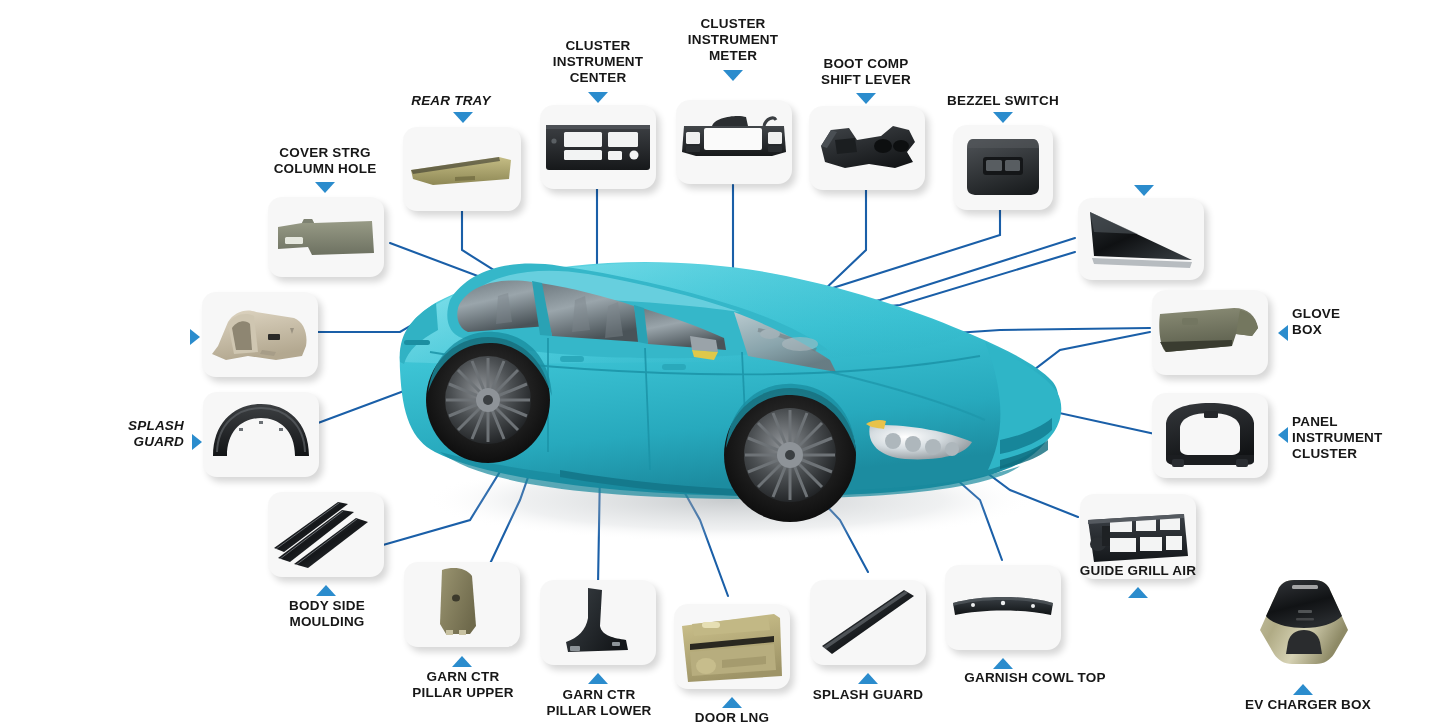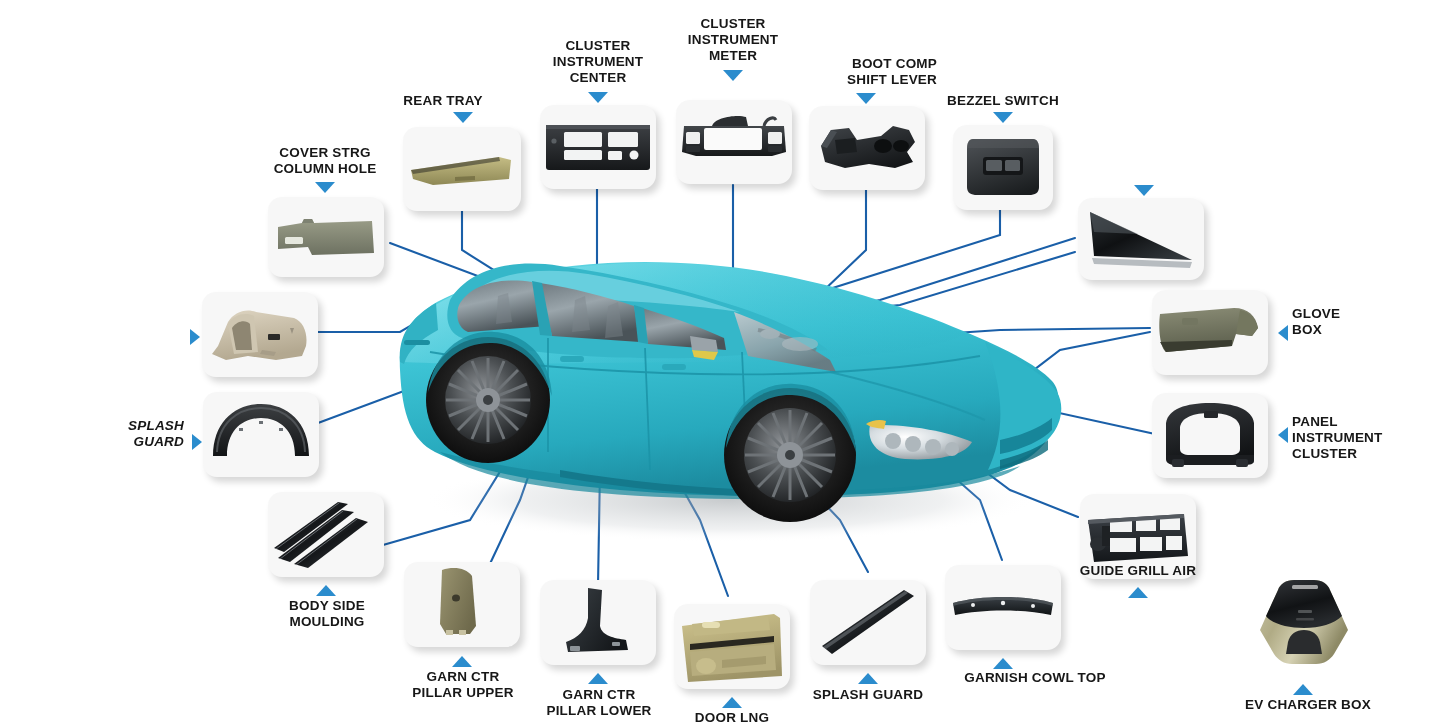--- a/index.html
+++ b/index.html
@@ -312,21 +312,21 @@
         <stop offset="0%" stop-color="#9a9d88"></stop>
             <stop offset="100%" stop-color="#6d7161"></stop>
           </linearGradient>
         </defs>
       <path d="M10 30 L34 26 L36 22 L44 22 L46 26 L104 24 L106 56 L44 58 L40 50 L10 52 Z" fill="url(#g1)"></path>
       <rect x="17" y="40" width="18" height="7" rx="1.5" fill="#e6e8df"></rect>
       <path d="M34 26 L36 22 L44 22 L46 26 Z" fill="#7e8272"></path>
     </svg>
   </div>
 
-  <div class="label" style="left:380px;top:93px;width:126px;">REAR TRAY</div>
+  <div class="label" style="left:388px;top:93px;width:126px;font-style:italic;">REAR TRAY</div>
   <div class="tri down" style="left:453px;top:112px;"></div>
   <div class="card" style="left:403px;top:127px;width:118px;height:84px;">
     <svg class="art" viewBox="0 0 118 84">
       <defs>
           <linearGradient id="g2" x1="0" y1="0" x2="0" y2="1">
         <stop offset="0%" stop-color="#c5bd85"></stop>
             <stop offset="100%" stop-color="#8e8855"></stop>
           </linearGradient>
         </defs>
       <path d="M8 43 L96 30 L108 33 L106 52 L30 58 L10 52 Z" fill="url(#g2)"></path>
@@ -374,21 +374,21 @@
       <rect x="28" y="28" width="58" height="22" rx="2" fill="#fafafa"></rect>
       <rect x="10" y="32" width="14" height="12" rx="1.5" fill="#efefef"></rect>
       <rect x="92" y="32" width="14" height="12" rx="1.5" fill="#efefef"></rect>
       <path d="M36 26 C38 17 62 14 70 17 L72 26 Z" fill="#2b2e31"></path>
       <path d="M88 26 C90 18 98 16 100 20" stroke="#3a3e42" stroke-width="3" fill="none"></path>
       <rect x="10" y="46" width="14" height="6" rx="1" fill="#2a2d30"></rect>
       <rect x="92" y="46" width="14" height="6" rx="1" fill="#2a2d30"></rect>
     </svg>
   </div>
 
-  <div class="label" style="left:795px;top:56px;width:142px;text-align:right;">BOOT COMP
+  <div class="label" style="left:795px;top:56px;width:142px;">BOOT COMP
 SHIFT LEVER</div>
   <div class="tri down" style="left:856px;top:93px;"></div>
   <div class="card" style="left:809px;top:106px;width:116px;height:84px;">
     <svg class="art" viewBox="0 0 116 84">
       <defs>
           <linearGradient id="g5" x1="0.2" y1="0" x2="0.8" y2="1">
         <stop offset="0%" stop-color="#3c4044"></stop>
             <stop offset="100%" stop-color="#121416"></stop>
           </linearGradient>
         </defs>

